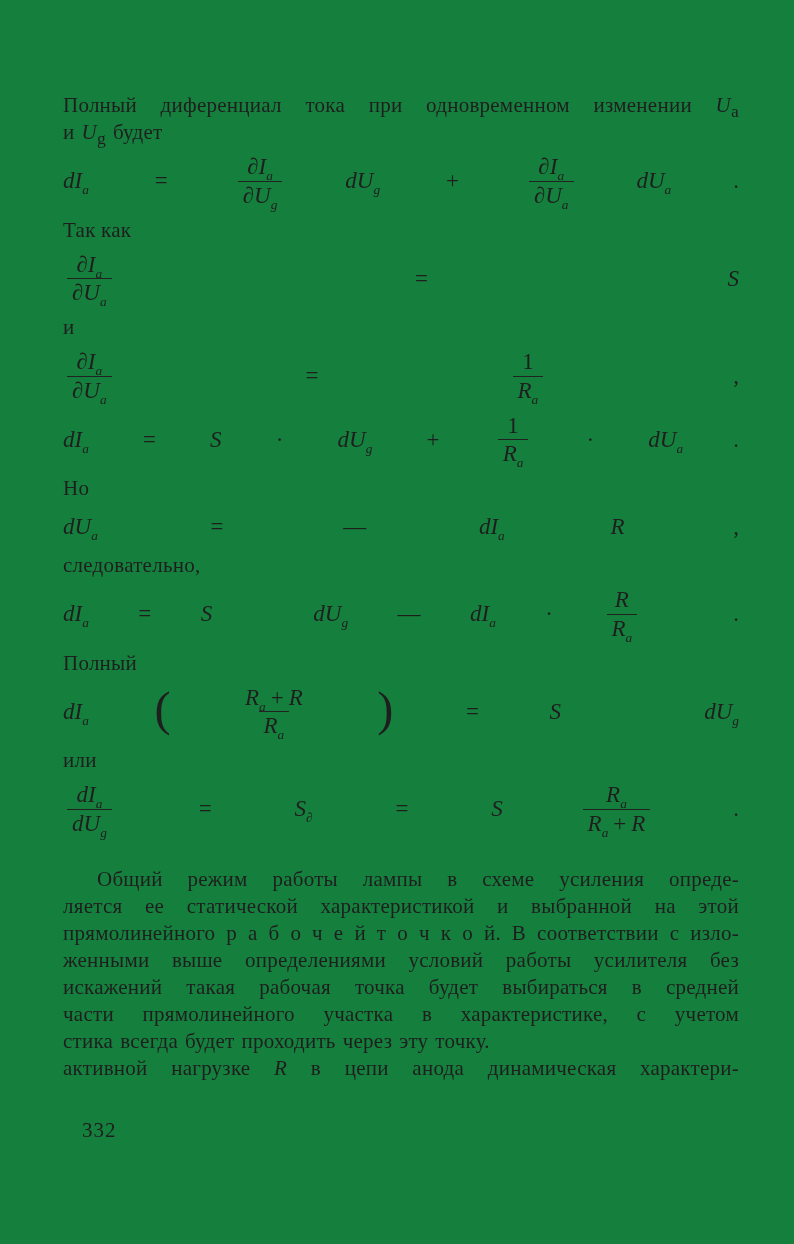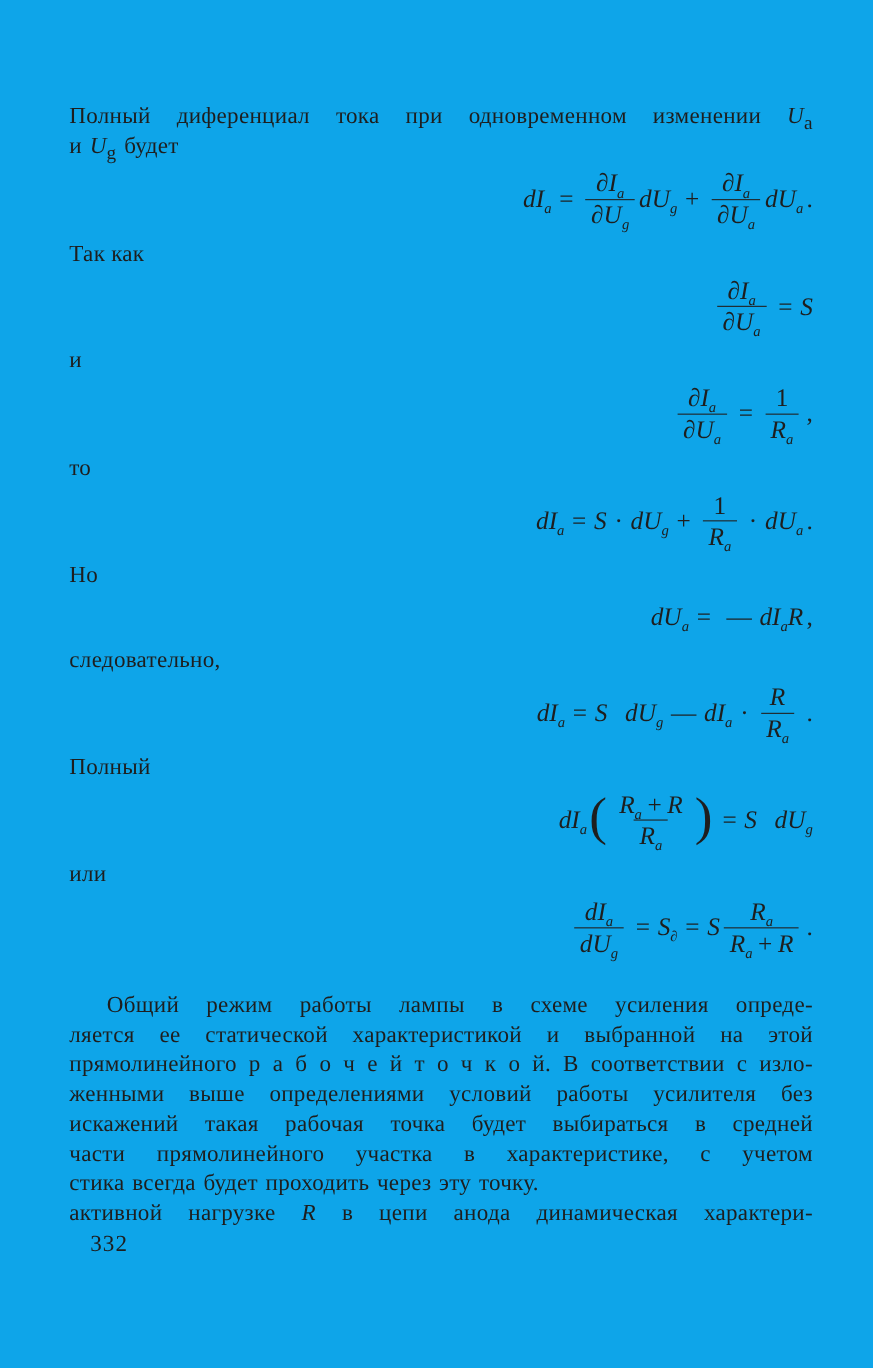--- a/index.html
+++ b/index.html
@@ -20,21 +20,21 @@
   .line.last{text-align-last:left;}
   .line.indent{text-indent:34px;}
 
   .label-line{
     font-size:21px;line-height:27px;letter-spacing:0.25px;
     margin:7px 0 3px;
   }
 
   
   .math{
-    display:flex;justify-content:flex-end;align-items:center;
+    display:flex;justify-content:space-between;align-items:center;
     margin:7px 0;font-size:23px;min-height:36px;
     font-family:"Liberation Serif","DejaVu Serif",serif;
   }
   .math + .para{margin-top:28px;}
   .mv{font-style:italic;}
   .math sub{font-size:0.58em;font-style:italic;line-height:0;}
   .frac{
     display:inline-flex;flex-direction:column;align-items:center;
     margin:0 4px;line-height:1.12;vertical-align:middle;
   }
@@ -53,21 +53,21 @@
   .page-number{
     position:absolute;left:82px;top:1118px;
     font-size:21px;letter-spacing:1px;
   }
   i{font-style:italic;}
   sub{line-height:0;}
 </style>
 </head>
 <body style="color: rgb(30, 30, 30);">
 
-<div class="page" style="background: #0ea5e9;">
+<div class="page" style="background: #15803d;">
   <div class="text-col" id="content">
       <div class="para">
         <div class="line">Полный диференциал тока при одновременном изменении <i>U</i><sub>a</sub></div>
         <div class="line last">и <i>U</i><sub>g</sub> будет</div>
       </div>
       <div class="math">
         <span class="mv">dI<sub>a</sub></span>
         <span class="op">=</span>
         <span class="frac">
           <span class="fn"><span class="mv">∂I<sub>a</sub></span></span>
@@ -97,21 +97,20 @@
           <span class="fn"><span class="mv">∂I<sub>a</sub></span></span>
           <span class="fd"><span class="mv">∂U<sub>a</sub></span></span>
         </span>
         <span class="op">=</span>
         <span class="frac">
           <span class="fn"><span class="up">1</span></span>
           <span class="fd"><span class="mv">R<sub>a</sub></span></span>
         </span>
         <span class="pt">,</span>
       </div>
-      <div class="label-line">то</div>
       <div class="math">
         <span class="mv">dI<sub>a</sub></span>
         <span class="op">=</span>
         <span class="mv">S</span>
         <span class="op">·</span>
         <span class="mv">dU<sub>g</sub></span>
         <span class="op">+</span>
         <span class="frac">
           <span class="fn"><span class="up">1</span></span>
           <span class="fd"><span class="mv">R<sub>a</sub></span></span>

